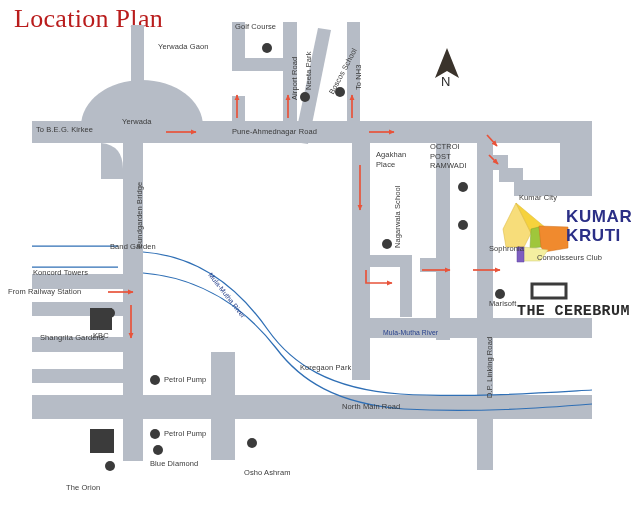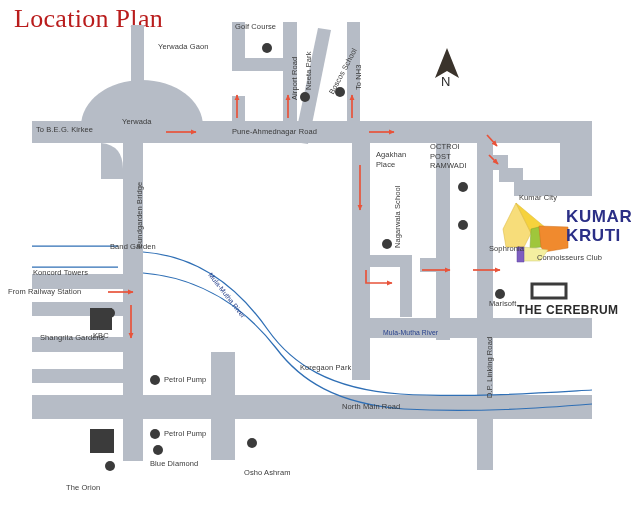--- a/index.html
+++ b/index.html
@@ -6,22 +6,22 @@
   body{width:631px;height:508px;position:relative;overflow:hidden;
        font-family:"Liberation Sans",sans-serif;color:#333;}
   #map{position:absolute;left:0;top:0;width:631px;height:508px;}
   .lbl{position:absolute;white-space:nowrap;font-size:7.5px;color:#3a3a3a;
        letter-spacing:.1px;line-height:1;}
   .lbl.vert{transform-origin:0 0;}
   .title{position:absolute;left:14px;top:4px;font-family:"Liberation Serif",serif;
          font-size:26px;color:#b91c1c;letter-spacing:.3px;}
   .brand{position:absolute;font-family:"Liberation Sans",sans-serif;font-weight:bold;
          font-size:17px;color:#2b2f86;letter-spacing:.6px;line-height:1.12;}
-  .cerebrum{position:absolute;font-family:Liberation Sans, sans-serif;font-weight:bold;
-            font-size:12px;color:#2b2b2b;letter-spacing:.4px;}
+  .cerebrum{position:absolute;font-family:Liberation Mono, monospace;font-weight:bold;
+            font-size:15px;color:#2b2b2b;letter-spacing:.4px;}
   .northN{position:absolute;font-family:"Liberation Sans",sans-serif;font-size:13px;
           color:#2b2b2b;}
   .riverlbl{color:#27408b;font-size:6.8px;}
   .multi{line-height:1.28;}
 </style>
 </head>
 <body>
 
 <div class="title">Location Plan</div>
 

